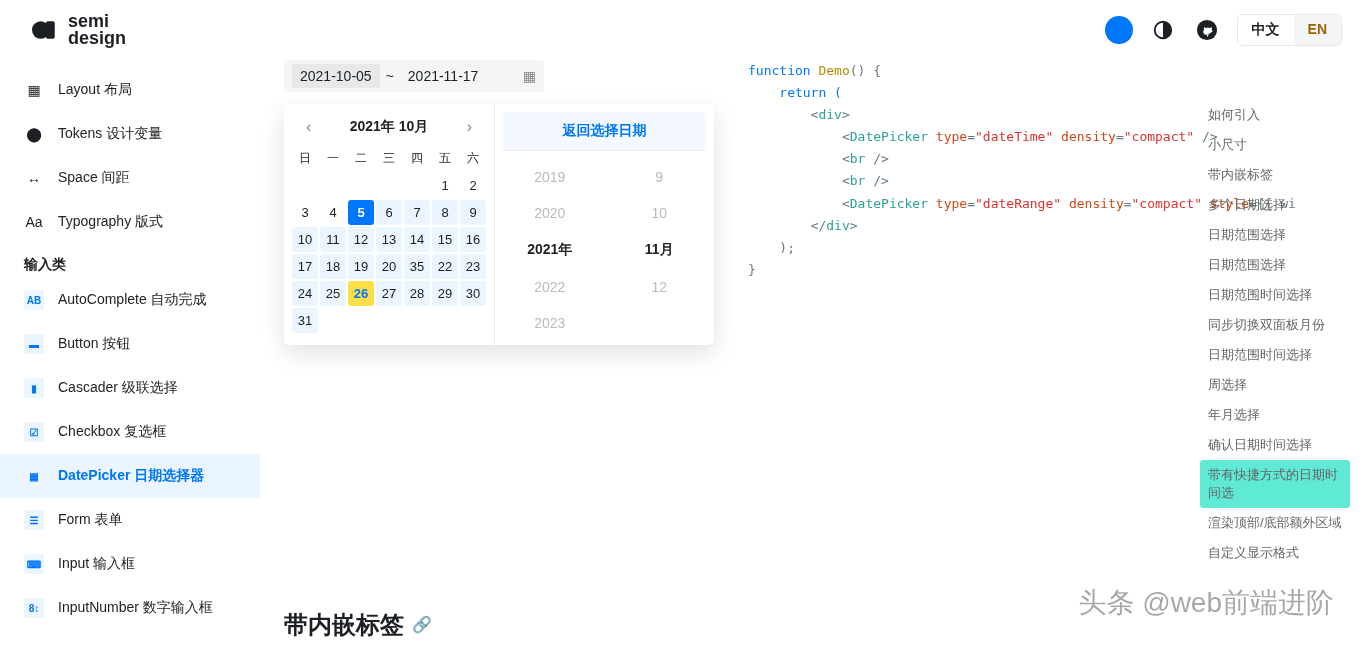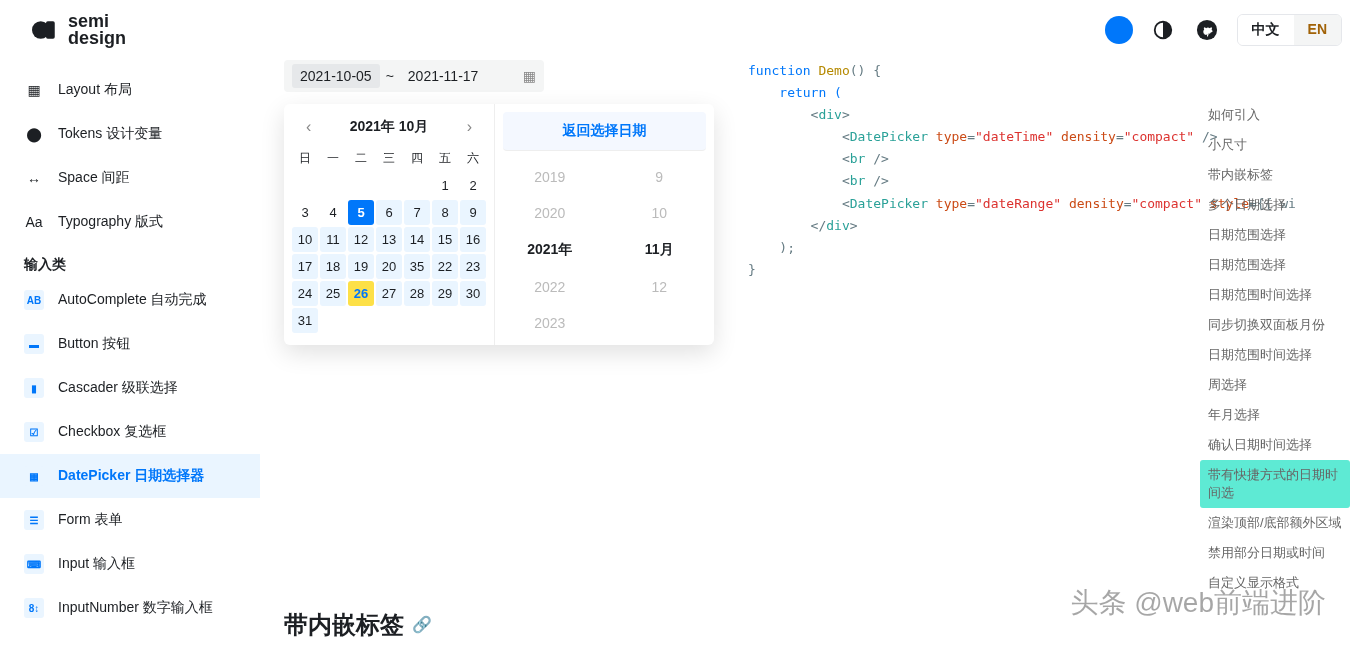--- a/index.html
+++ b/index.html
@@ -42,21 +42,21 @@
 .scroll-link { text-align: center; padding: 10px; color: #0077fa; font-weight: 600; border-bottom: 1px solid #eee; cursor: pointer; background:#f4f8ff; margin:8px; border-radius:4px;}
 .scroll-cols { flex: 1; display: flex; }
 .scroll-col { flex: 1; overflow: hidden; text-align: center; }
 .scroll-item { padding: 10px 0; color: #bbb; cursor: pointer; }
 .scroll-item.current { color: #1c1f23; font-weight: 700; }
 .section-title { display: flex; align-items: center; gap: 8px; font-size: 24px; font-weight: 700; margin: 16px 0; }
 .link-icon { color: #0077fa; font-size: 16px; }
 .toc { position: fixed; right: 16px; top: 100px; width: 150px; font-size: 13px; }
 .toc-item { padding: 6px 8px; color: #666; cursor: pointer; border-radius:3px; }
 .toc-item.active { background: #5eead4; }
-.watermark { position: fixed; right: 40px; bottom: 30px; font-size: 28px; color: rgba(0,0,0,0.35); font-weight: 500; pointer-events: none; }
+.watermark { position: fixed; right: 32px; bottom: 30px; font-size: 28px; color: rgba(0,0,0,0.35); font-weight: 500; pointer-events: none; }
 .kw { color: #0077fa; }
 .fn { color: #b58900; }
 .tag { color: #2aa198; }
 .attr { color: #cb4b16; }
 .str { color: #dc322f; }
 .punc { color: #657b83; }
 </style>
 </head>
 <body>
 
@@ -248,16 +248,15 @@
     <div class="toc-item">日期范围选择</div>
     <div class="toc-item">日期范围选择</div>
     <div class="toc-item">日期范围时间选择</div>
     <div class="toc-item">同步切换双面板月份</div>
     <div class="toc-item">日期范围时间选择</div>
     <div class="toc-item">周选择</div>
     <div class="toc-item">年月选择</div>
     <div class="toc-item">确认日期时间选择</div>
     <div class="toc-item active">带有快捷方式的日期时间选</div>
     <div class="toc-item">渲染顶部/底部额外区域</div>
-    <div class="toc-item">禁用部分日期或时间</div>
     <div class="toc-item">自定义显示格式</div>
   </div>
 <div class="watermark">头条 @web前端进阶</div>
 
 </body></html>

